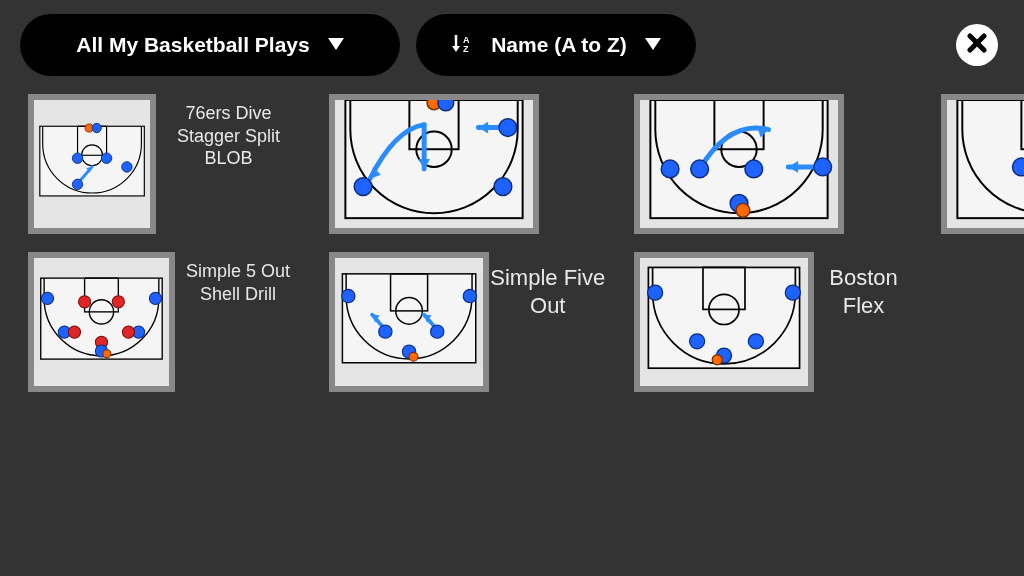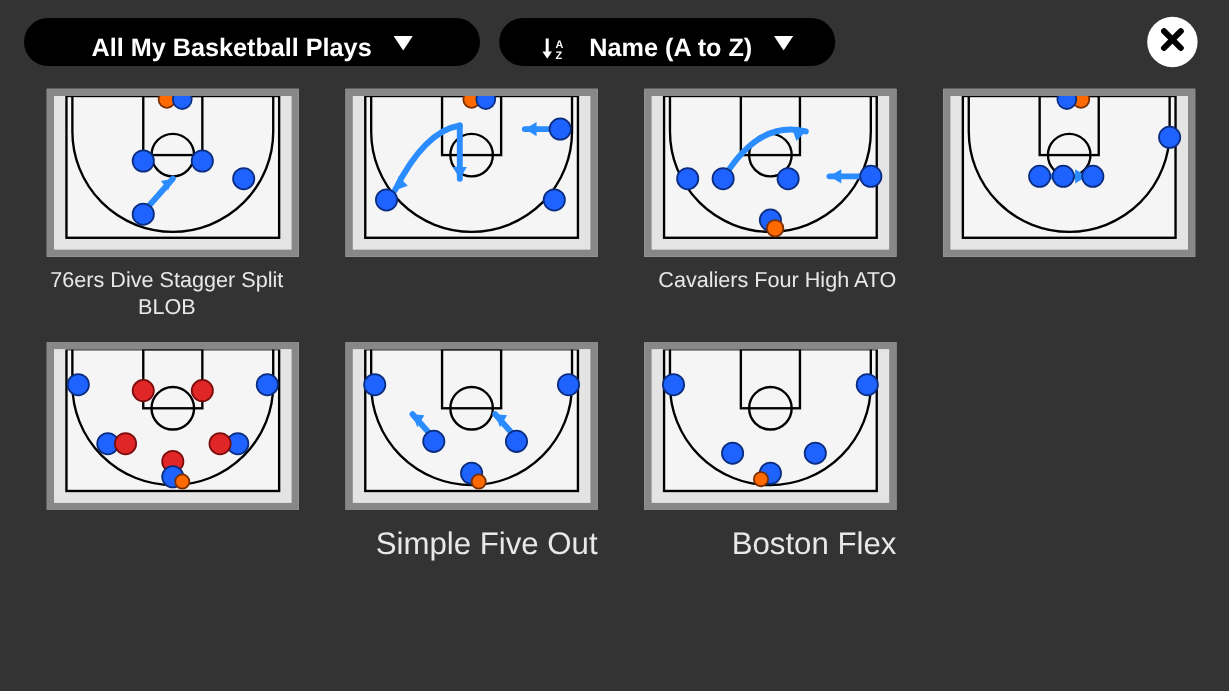--- a/index.html
+++ b/index.html
@@ -11,24 +11,24 @@
   }
   .topbar {
     display: flex;
     align-items: center;
     padding: 14px 20px 10px 20px;
     gap: 16px;
   }
   .pill {
     background: #000;
     border-radius: 999px;
-    height: 40px;
+    height: 62px;
     display: flex;
-    align-items: flex-start;
-    padding: 14px 22px;
+    align-items: center;
+    padding: 4px 22px;
     gap: 18px;
     cursor: pointer;
   }
   .pill-label {
     font-size: 21px;
     font-weight: 700;
     white-space: nowrap;
   }
   .filter-pill { width: 380px; justify-content: center; }
   .sort-pill   { width: 280px; justify-content: center; }
@@ -42,43 +42,43 @@
   }
 
   .grid {
     display: grid;
     grid-template-columns: repeat(4, 1fr);
     gap: 18px 28px;
     padding: 8px 28px 20px 28px;
   }
   .card {
     display: flex;
-    flex-direction: column;
-    align-items: flex-end;
+    flex-direction: row;
+    align-items: flex-start;
     cursor: pointer;
   }
   .thumb {
     width: 210px;
     height: 140px;
     background: #e5e5e5;
     border: 6px solid #888;
     position: relative;
     overflow: hidden;
   }
   .court { width: 100%; height: 100%; display: block; }
   .caption {
     margin-top: 8px;
     text-align: center;
     font-size: 18px;
     line-height: 1.25;
     font-weight: 400;
     color: #e8e8e8;
     max-width: 220px;
   }
-  .caption.big { font-size: 26px; font-weight: 400; margin-top: 12px; }
+  .caption.big { font-size: 22px; font-weight: 400; margin-top: 12px; }
 
   
   .court-bg { fill: #e4e4e4; }
   .floor    { fill: #f5f5f5; }
   .line     { stroke: #000; stroke-width: 2; fill: none; }
   .arrow    { stroke: #2a8cff; stroke-width: 5; fill: none; stroke-linecap: round; }
   .arrowhead{ fill: #2a8cff; }
   .p-blue   { fill: #1e63ff; stroke: #0a2d80; stroke-width: 1.5; }
   .p-red    { fill: #e02626; stroke: #7a0c0c; stroke-width: 1.5; }
   .p-orange { fill: #ff6a00; stroke: #7a2f00; stroke-width: 1.5; }
@@ -186,21 +186,20 @@
         <path class="arrow" d="M 150 68 L 180 68"></path>
         <polygon class="arrowhead" points="150,68 160,62 160,74"></polygon>
         <circle class="p-blue" cx="30" cy="70" r="9"></circle>
         <circle class="p-blue" cx="60" cy="70" r="9"></circle>
         <circle class="p-blue" cx="115" cy="70" r="9"></circle>
         <circle class="p-blue" cx="185" cy="68" r="9"></circle>
         <circle class="p-blue" cx="100" cy="105" r="9"></circle>
         <circle class="p-orange" cx="104" cy="112" r="7"></circle>
       </svg>
     </div>
-    <div class="caption">Cavaliers Four High ATO</div>
   </div>
 
   <div class="card">
     <div class="thumb">
       <svg class="court" viewBox="0 0 200 130">
         <rect class="court-bg" x="0" y="0" width="200" height="130"></rect>
         <rect class="floor" x="10" y="0" width="180" height="120"></rect>
         <rect class="line" x="10" y="0" width="180" height="120"></rect>
         <rect class="line" x="75" y="0" width="50" height="50"></rect>
         <circle class="line" cx="100" cy="50" r="18"></circle>
@@ -232,20 +231,21 @@
         <circle class="p-red" cx="125" cy="35" r="9"></circle>
         <circle class="p-blue" cx="45" cy="80" r="9"></circle>
         <circle class="p-red" cx="60" cy="80" r="9"></circle>
         <circle class="p-blue" cx="155" cy="80" r="9"></circle>
         <circle class="p-red" cx="140" cy="80" r="9"></circle>
         <circle class="p-red" cx="100" cy="95" r="9"></circle>
         <circle class="p-blue" cx="100" cy="108" r="9"></circle>
         <circle class="p-orange" cx="108" cy="112" r="6"></circle>
       </svg>
     </div>
+    <div class="caption">Simple 5 Out Shell Drill</div>
   </div>
 
   <div class="card">
     <div class="thumb">
       <svg class="court" viewBox="0 0 200 130">
         <rect class="court-bg" x="0" y="0" width="200" height="130"></rect>
         <rect class="floor" x="10" y="0" width="180" height="120"></rect>
         <rect class="line" x="10" y="0" width="180" height="120"></rect>
         <rect class="line" x="75" y="0" width="50" height="50"></rect>
         <circle class="line" cx="100" cy="50" r="18"></circle>

